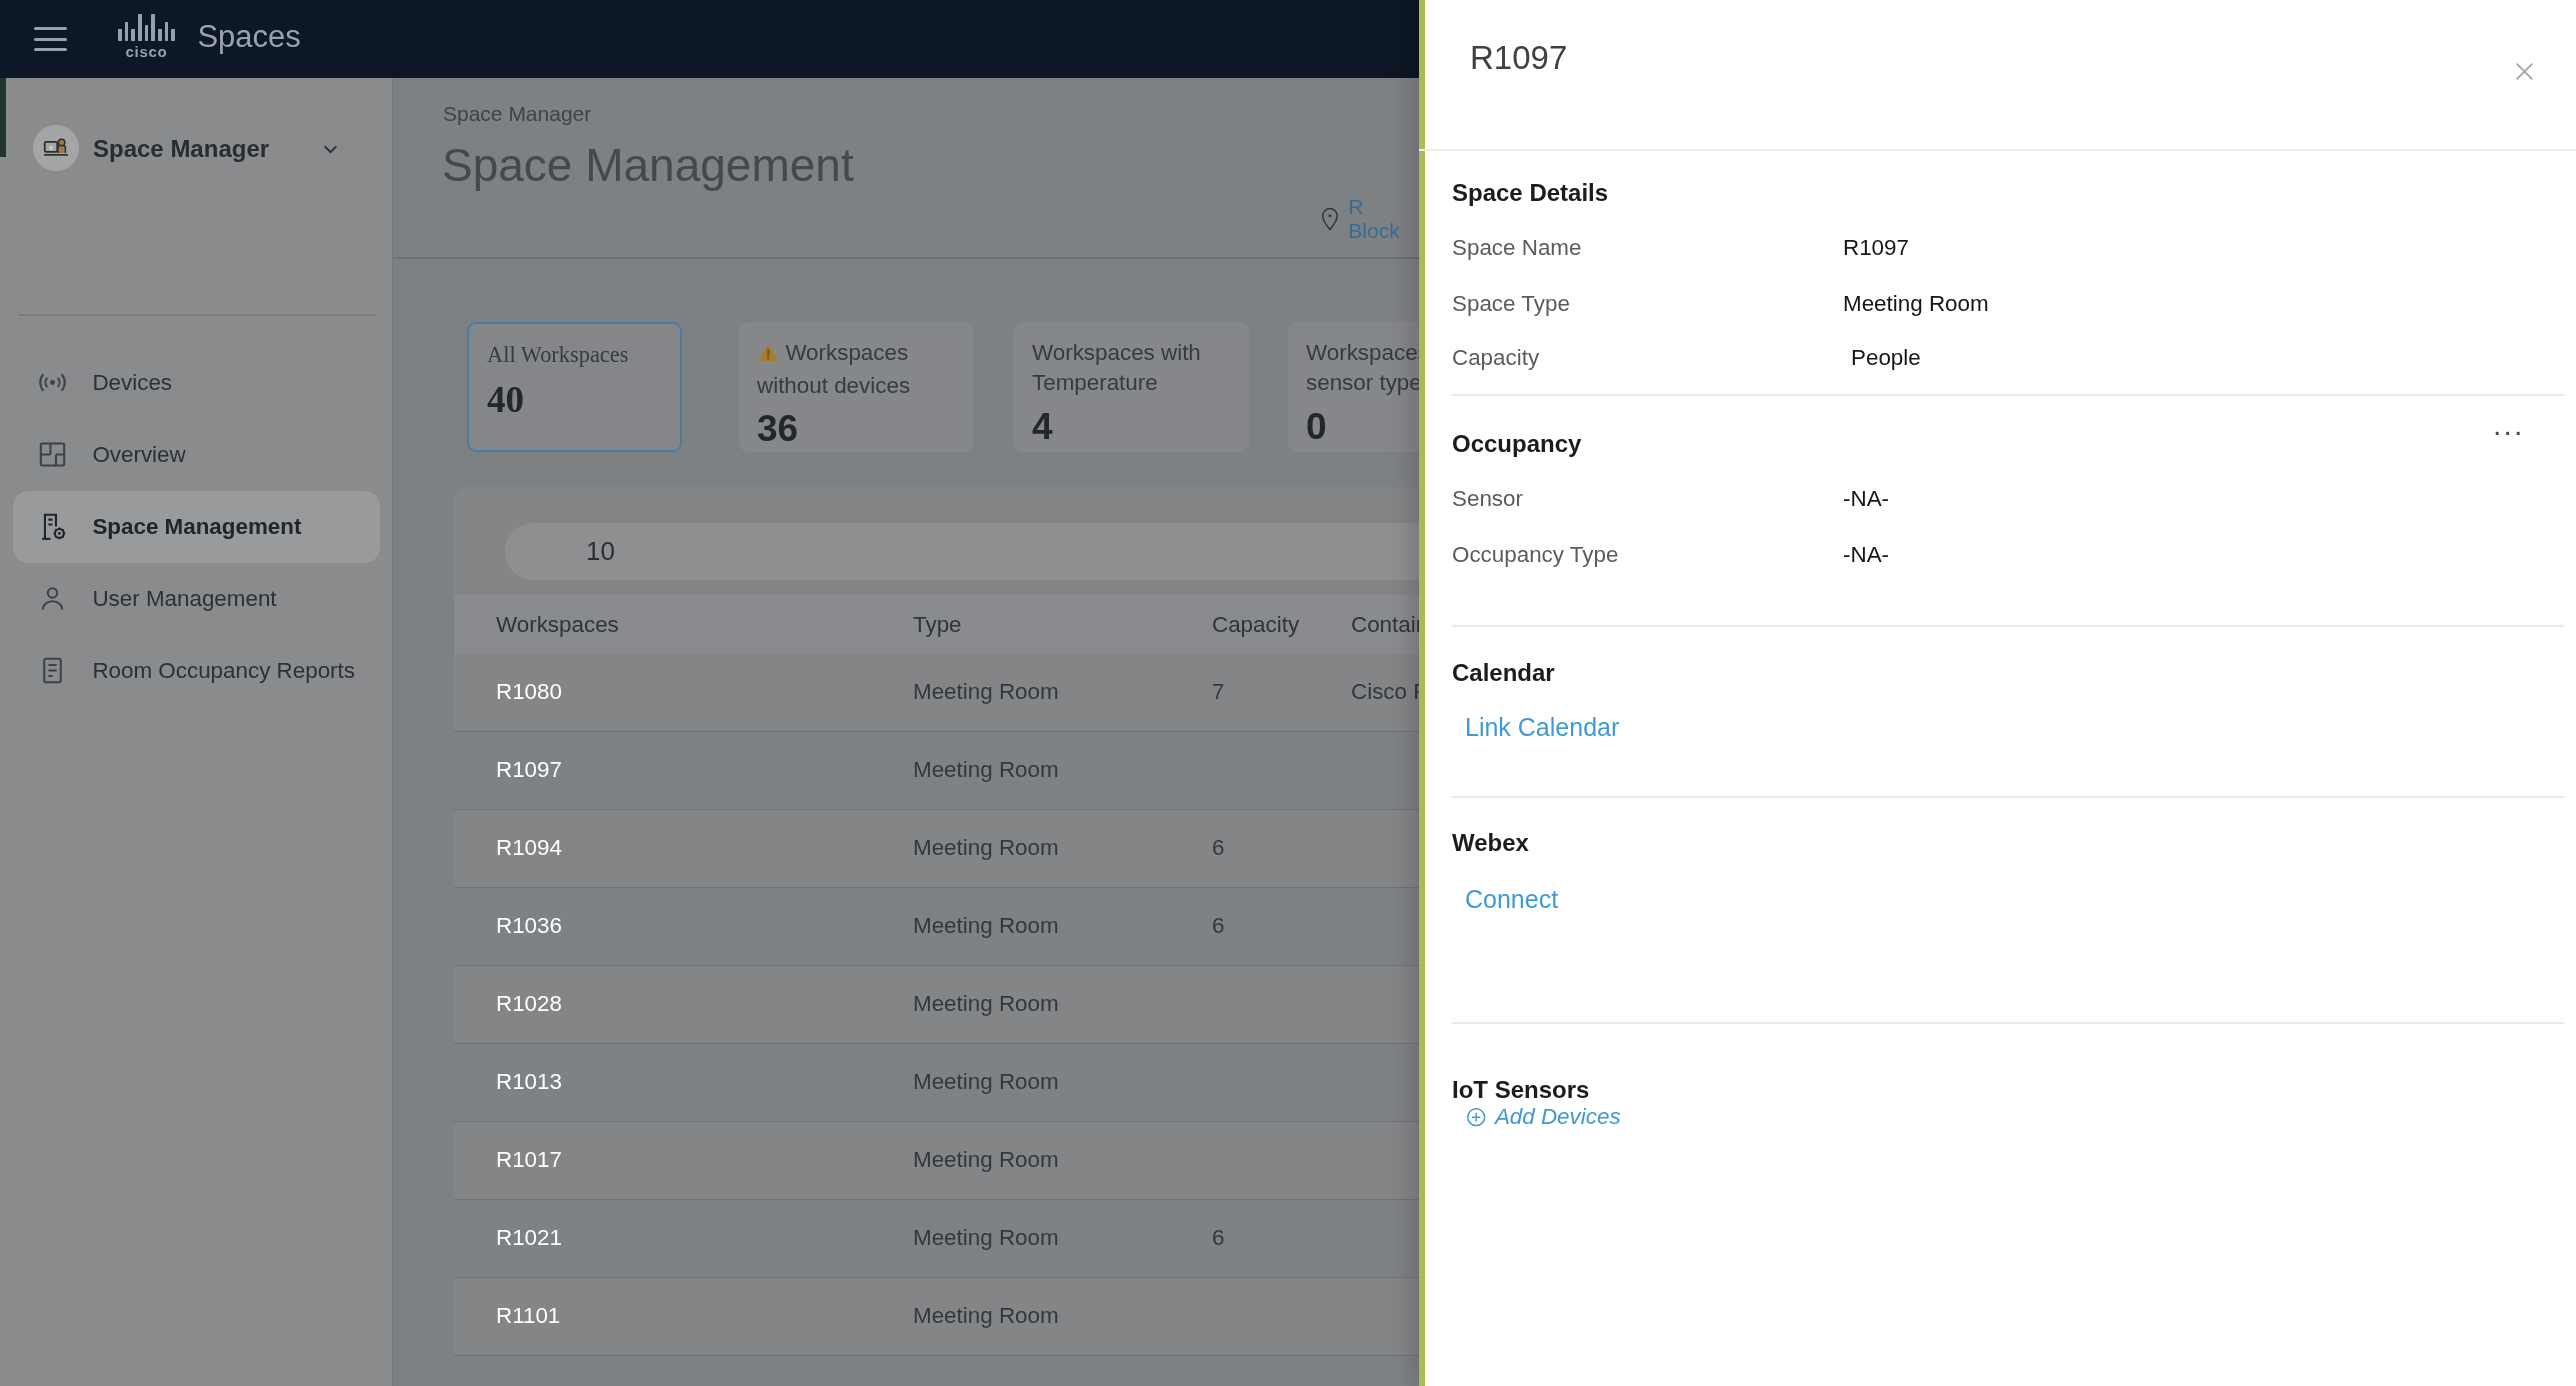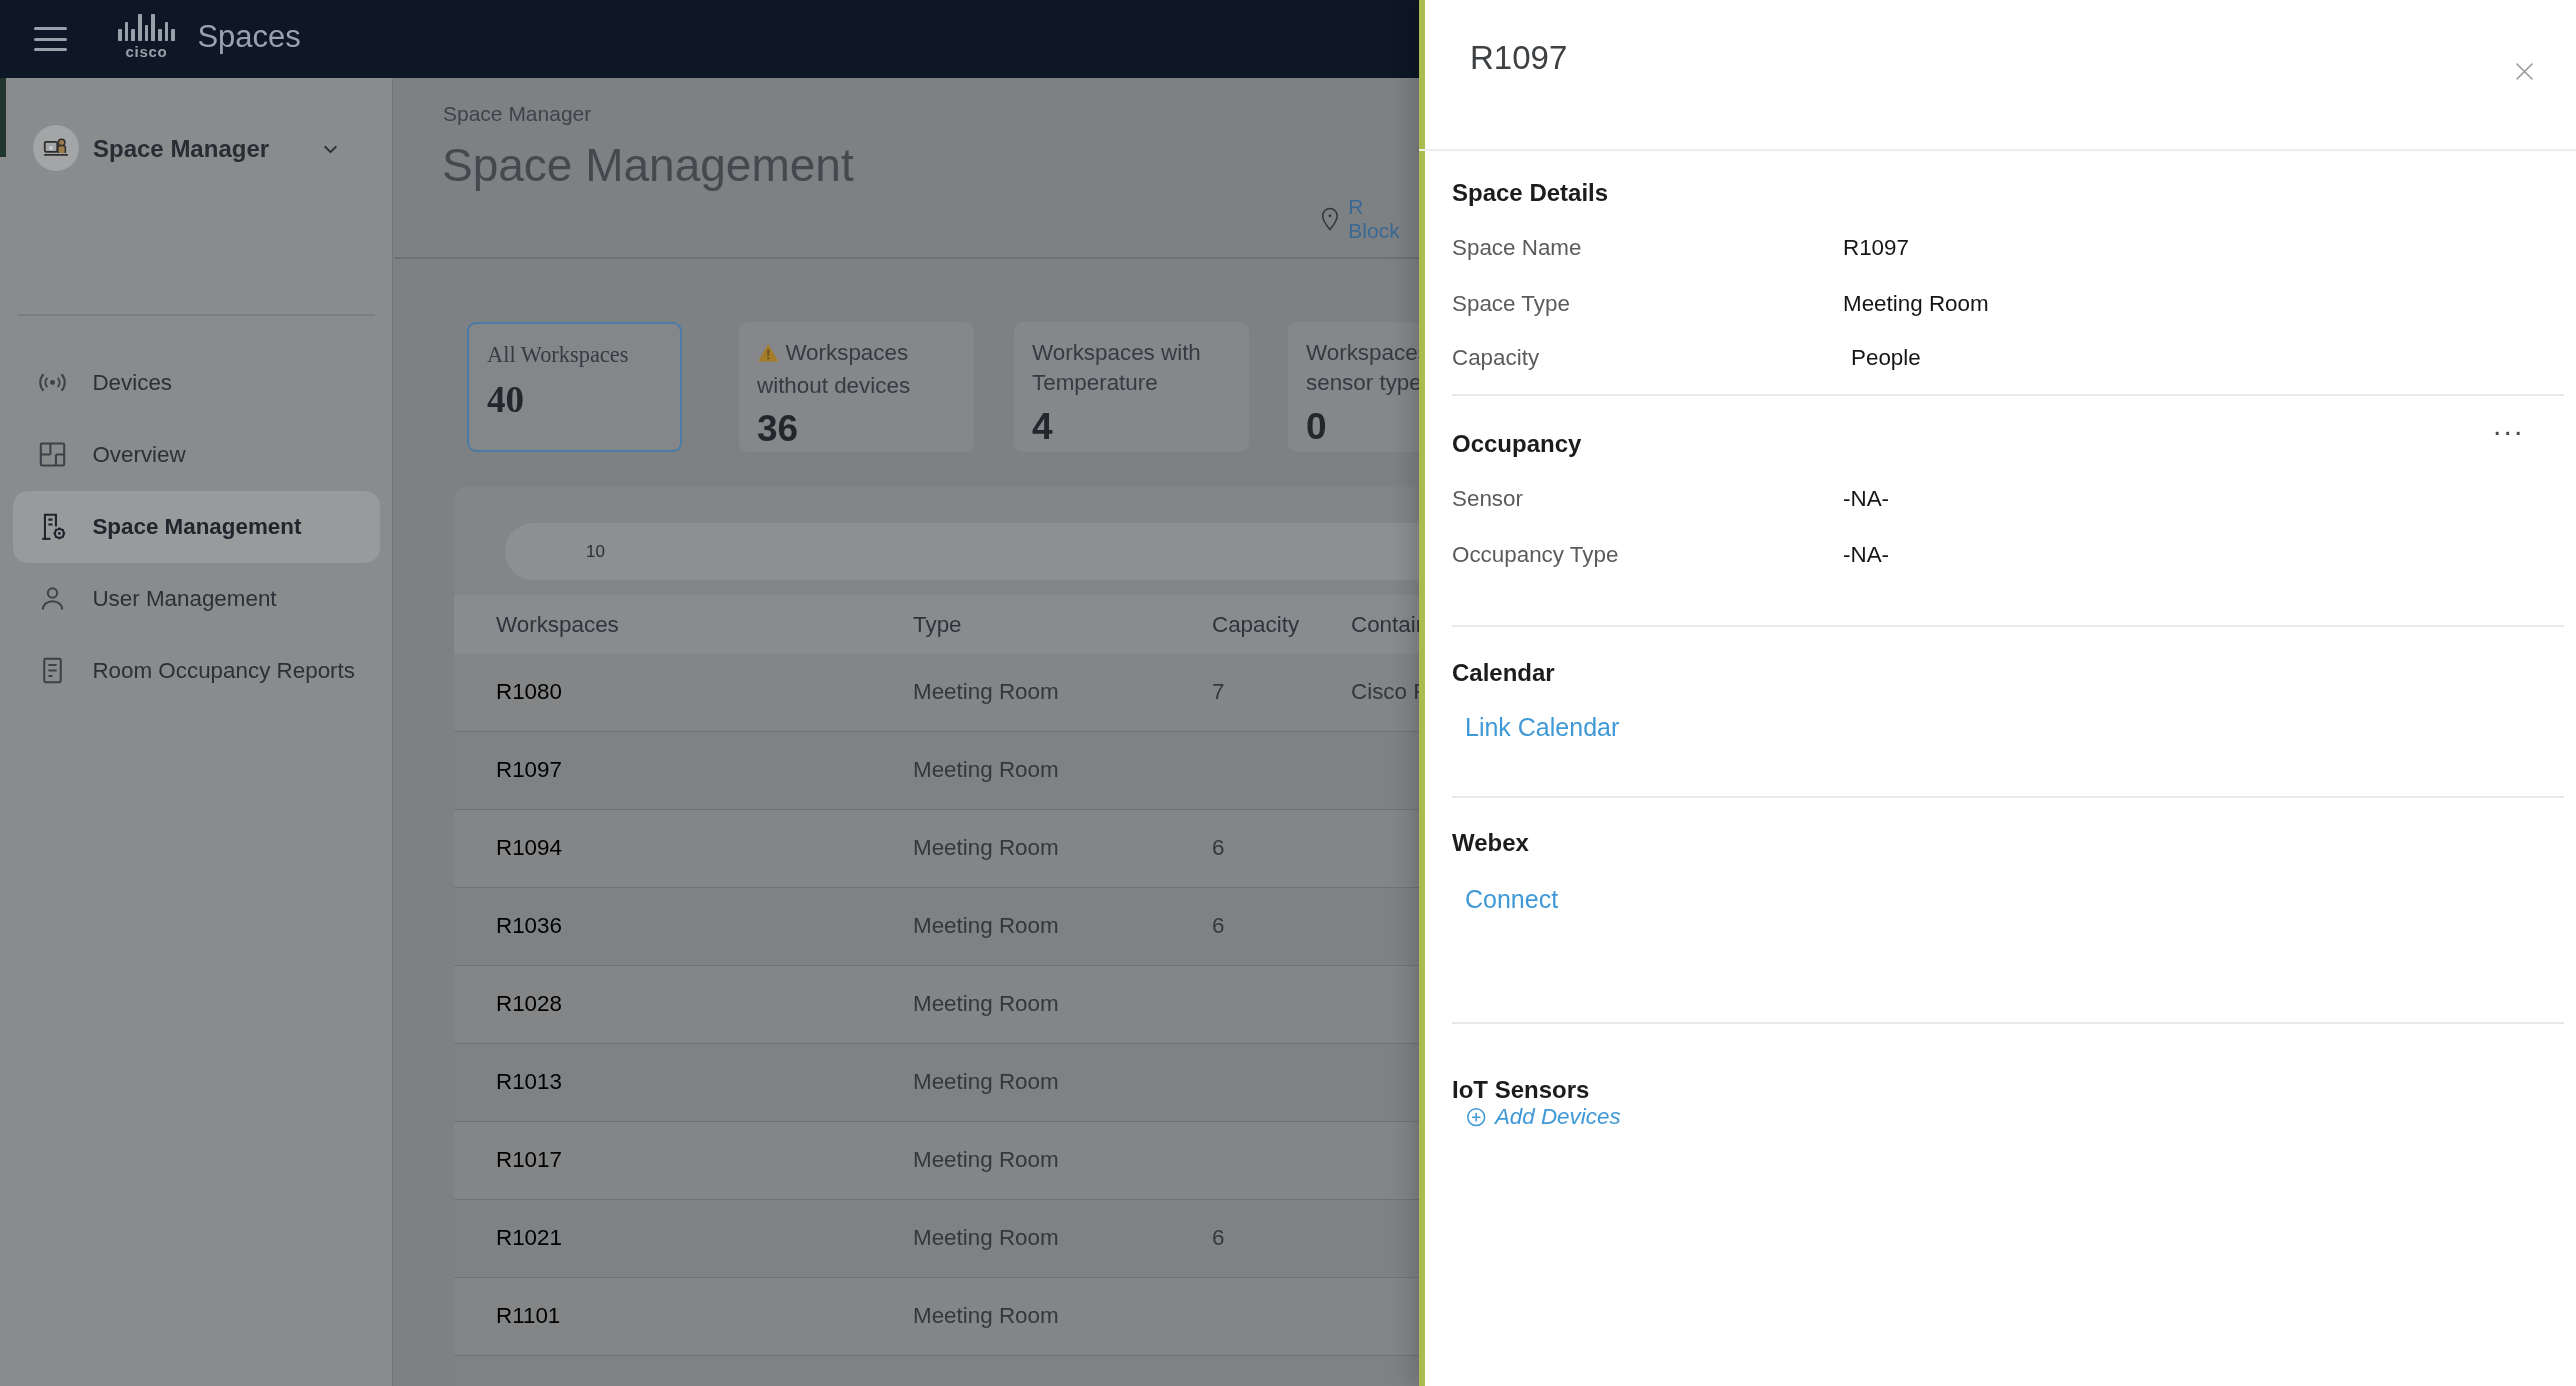--- a/index.html
+++ b/index.html
@@ -52,29 +52,29 @@
   .card.selected { background:#84868a; border:2.2px solid #4a7ba6; }
   .card-label { font-size:22.4px; line-height:30px; color:#363b41; }
   .card-label .warn-icon { display:inline-block; vertical-align:-2.2px; margin-right:6px; }
   .card-value { font-size:37px; font-weight:700; color:#23272b; margin-top:7.5px; }
 
   
   .table-card { position:absolute; left:60px; top:409px; width:1070px; height:900px;
                 background:#838587; border-radius:12px 12px 0 0; }
   .search-pill { position:absolute; left:51px; top:36px; width:998px; height:57px; border-radius:28px;
                  background:#8d8f91; border:none; outline:none; padding-left:81px;
-                 font-size:17px; color:#2a2f34; font-family:"Liberation Sans", sans-serif; }
+                 font-size:26px; color:#2a2f34; font-family:"Liberation Sans", sans-serif; }
   .thead { position:absolute; left:0; top:108px; width:1070px; height:60px; background:#898b8e;
            border-bottom:1.5px solid #717376; }
   .th { position:absolute; top:0; line-height:60px; font-size:22.4px; color:#2f343a; }
   .rows { position:absolute; left:0; top:167px; width:1070px; }
   .trow { position:relative; height:78px; background:#838587; border-bottom:1.5px solid #717376; cursor:pointer; }
   .trow:nth-child(even) { background:#7f8285; }
   .td { position:absolute; top:0; line-height:76px; font-size:22.4px; color:#33383d; white-space:nowrap; }
-  .td.ws { color:#000000; cursor:pointer;text-align:right; }
+  .td.ws { color:#ffffff; cursor:pointer;text-align:right; }
   .col-ws { left:42px; } .col-type { left:459px; } .col-cap { left:758px; } .col-con { left:897px; }
   .trow-partial { height:33px; background:#7f8285; }
 
   
   .drawer { position:absolute; left:1419px; top:0; width:1157px; height:1387px; background:#ffffff;
             box-shadow:-7.5px 0 22.4px rgba(0,0,0,0.18); }
   .accent-bar { position:absolute; left:0; top:0; width:6px; height:1387px; background:#aabc4d; }
   .drawer-title { position:absolute; left:51px; top:39px; font-size:33px; color:#3e4144; }
   .drawer-close { position:absolute; left:1092px; top:58px; width:27px; height:27px; cursor:pointer; color:#9da0a2; }
   .drawer-hdiv { position:absolute; left:0; top:149px; width:1157px; height:1.5px; background:#ededed; }

